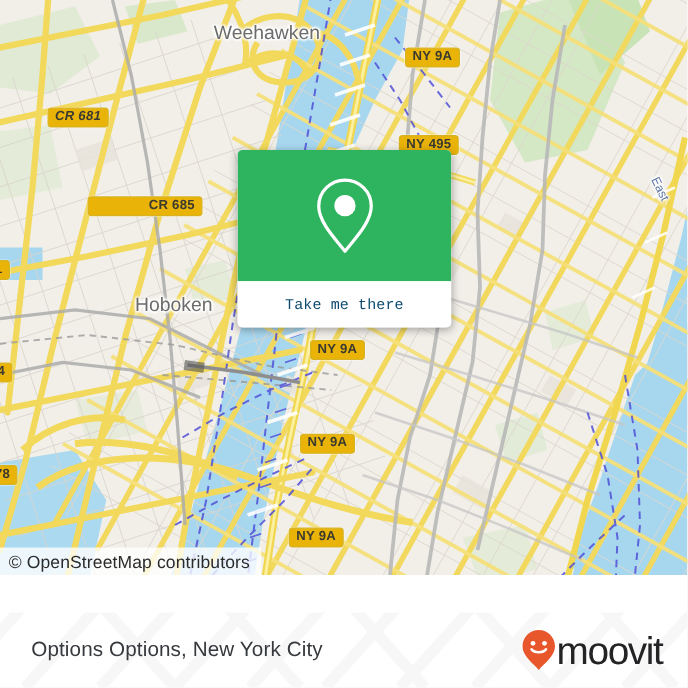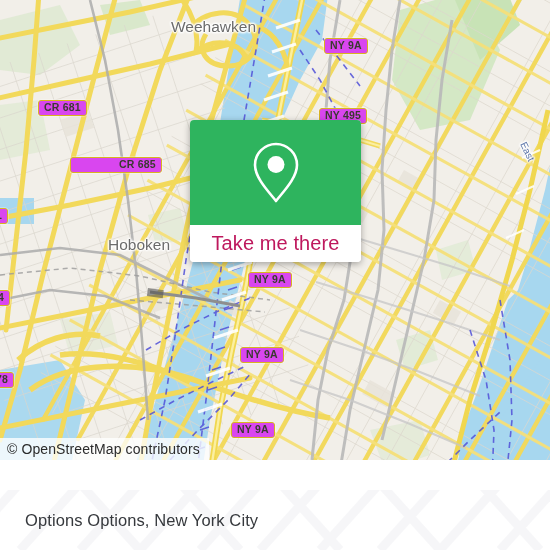--- a/index.html
+++ b/index.html
@@ -36,21 +36,21 @@
   }
   .lbl-weehawken{left:171px;top:18px;font-size:15.5px;}
   .lbl-hoboken{left:108px;top:236px;font-size:15.5px;}
   .lbl-newyork{left:358px;top:310px;font-size:17px;color:#5d5d5d;}
   .lbl-eastriver{left:528px;top:140px;font-size:10px;color:#5b74a8;
      transform:rotate(64deg);transform-origin:left top;}
 
   
   .shield{
     position:absolute;
-    background:#d946ef;
+    background:#eab308;
     border:1.6px solid #D8B321;
     border-radius:3px;
     color:#3a3a30;
     font-size:10.5px;
     font-weight:bold;
     letter-spacing:.2px;
     padding:1px 5px 2px 5px;
     line-height:11px;
     white-space:nowrap;
     box-shadow:0 0 0 .5px rgba(255,255,255,.5);
@@ -68,21 +68,21 @@
     height:105px;
     background:#2EB45E;
     display:flex;align-items:center;justify-content:center;
   }
   #card .white{
     height:37px;
     background:#fff;
     display:flex;align-items:center;justify-content:center;
   }
   #card .cta{
-    font-size:20px;color:#be185d;letter-spacing:.1px;
+    font-size:12px;color:#0c4a6e;letter-spacing:.1px;font-family:Liberation Mono, monospace;
   }
   .pin-svg{display:block;}
 
   
   #footer{
     position:absolute;left:0;top:490px;width:550px;height:60px;
     background:#ffffff;overflow:hidden;
   }
   #footer .wm{
     position:absolute;left:0;top:-200px;width:550px;height:260px;
@@ -317,21 +317,21 @@
         </g>
         <rect x="148" y="288" width="16" height="8" fill="#555" opacity=".6" transform="rotate(8 148 288)"></rect>
 
       </g>
     </svg>
 
     <div class="placelabel lbl-weehawken">Weehawken</div>
     <div class="placelabel lbl-hoboken">Hoboken</div>
     <div class="placelabel lbl-eastriver">East</div>
 
-    <div class="shield" style="left:38px;top:100px;">CR 681</div>
+    <div class="shield" style="left:38px;top:86px;font-style:italic;">CR 681</div>
     <div class="shield" style="left:70px;top:157px;padding-left:48px;">CR 685</div>
     <div class="shield" style="left:324px;top:38px;">NY 9A</div>
     <div class="shield" style="left:319px;top:108px;">NY 495</div>
     <div class="shield" style="left:248px;top:272px;">NY 9A</div>
     <div class="shield" style="left:240px;top:347px;">NY 9A</div>
     <div class="shield" style="left:231px;top:422px;">NY 9A</div>
     <div class="shield" style="left:-14px;top:290px;">44</div>
     <div class="shield" style="left:-10px;top:372px;">78</div>
     <div class="shield" style="left:-10px;top:208px;">1</div>
 
@@ -367,15 +367,24 @@
           <path d="M60 60 L240 260"></path>
           <path d="M160 60 L340 260"></path>
         <path d="M260 60 L440 260"></path>
           <path d="M360 60 L540 260"></path>
           <path d="M460 60 L640 260"></path>
       </g>
     </svg>
 
     <div class="title">Options Options, New York City</div>
 
+    <div id="logo">
+      <svg width="30" height="34" viewBox="0 0 30 34">
+        <path d="M15 1 C7.8 1 2 6.8 2 14 C2 22 11 28 15 33 C19 28 28 22 28 14 C28 6.8 22.2 1 15 1 Z" fill="#E8572C"></path>
+        <circle cx="10.4" cy="11.6" r="1.9" fill="#ffffff"></circle>
+        <circle cx="19.6" cy="11.6" r="1.9" fill="#ffffff"></circle>
+        <path d="M9.2 16.4 C11.4 19.6 18.6 19.6 20.8 16.4" stroke="#ffffff" stroke-width="2" fill="none" stroke-linecap="round"></path>
+      </svg>
+      <span class="word">moovit</span>
+    </div>
   </div>
 
 </div>
 
 </body></html>

